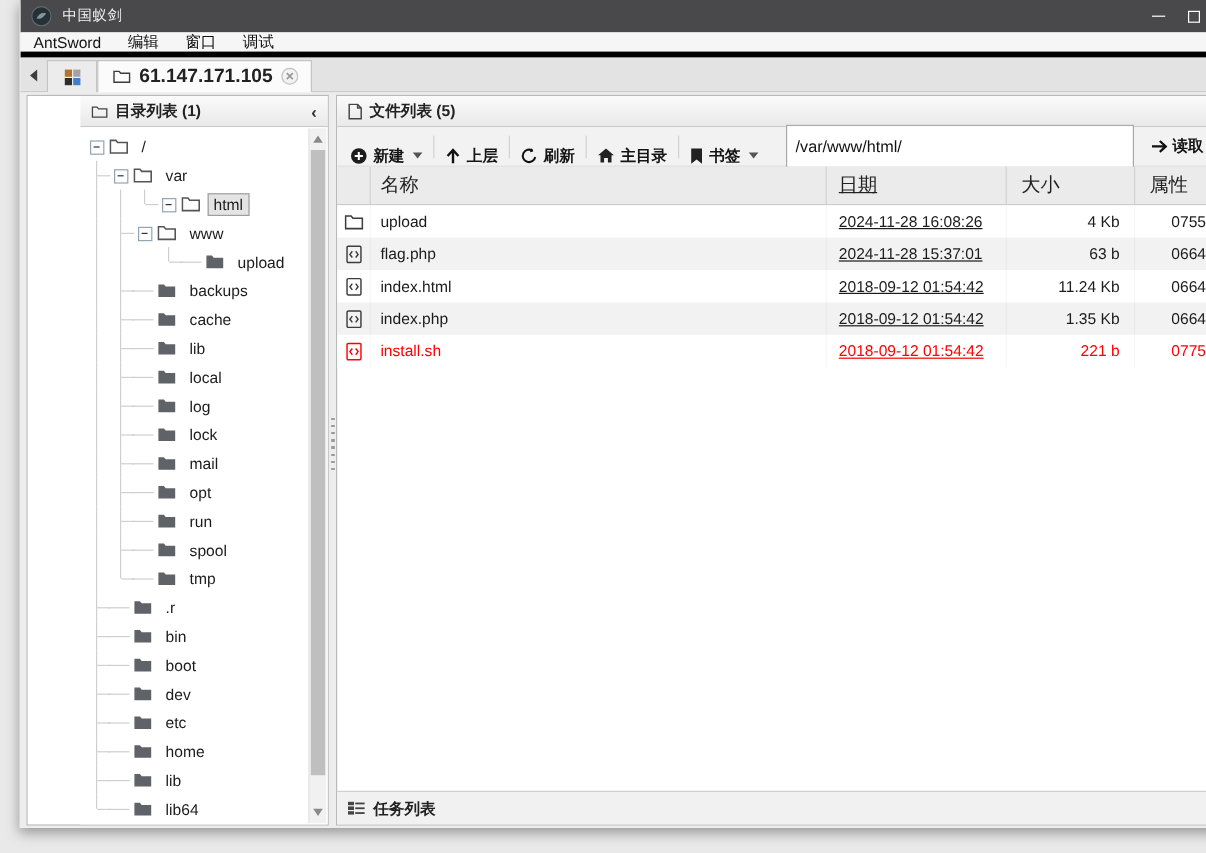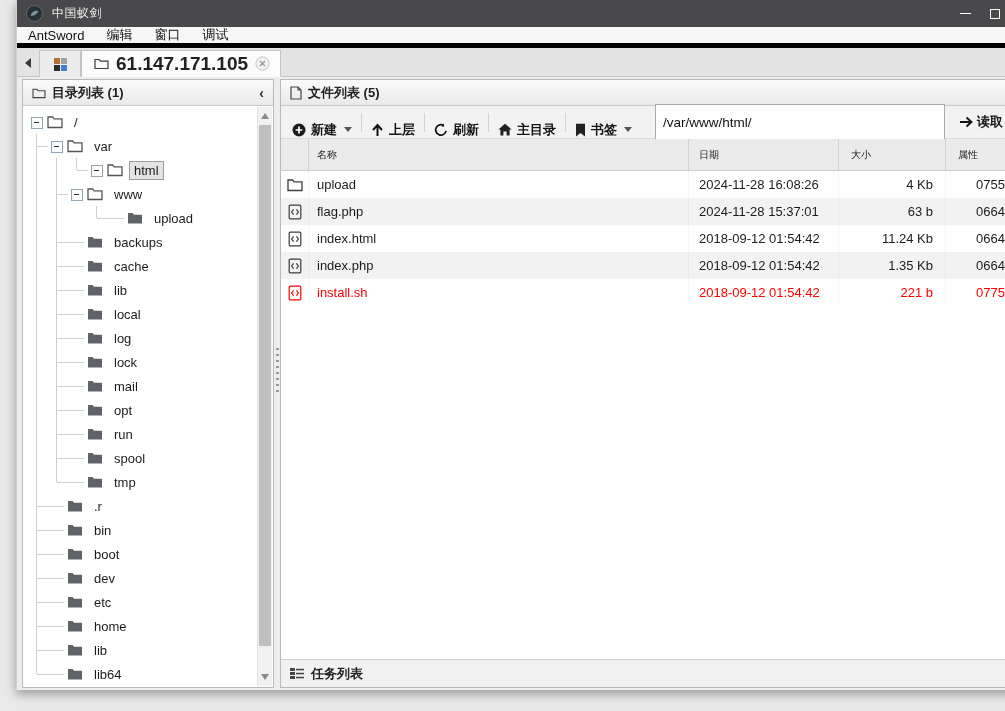--- a/index.html
+++ b/index.html
@@ -36,25 +36,25 @@
     display:flex; align-items:flex-end; }
   .tab-scroll{ width:22px; height:27px; display:flex; align-items:center; justify-content:center; }
   .tri-left{ width:0; height:0; border-top:5px solid transparent; border-bottom:5px solid transparent; border-right:6px solid #3c3c3c; }
   .grid-tab{ width:42px; height:27px; background:#ececec; border:1px solid #c5c5c5; border-bottom:none;
     display:flex; align-items:center; justify-content:center; margin-bottom:-1px; }
   .grid-icon{ display:grid; grid-template-columns:6px 6px; grid-template-rows:6px 6px; gap:1px; }
   .grid-icon i{ display:block; }
   .gi-1{ background:#b5722e; } .gi-2{ background:#a3a3a3; } .gi-3{ background:#2d2d2d; } .gi-4{ background:#3f7fd0; }
   .tab{ height:27px; background:#fbfbfb; border:1px solid #c3c3c3; border-bottom:1px solid #fbfbfb;
     display:flex; align-items:center; gap:7px; padding:0 10px 0 12px; margin-bottom:-1px; position:relative; }
-  .tab-label{ font-weight:bold; font-size:19px; color:#222; }
+  .tab-label{ font-weight:bold; font-size:16px; color:#222; }
   
   .content{ flex:1 1 auto; background:#ededed; display:flex; padding:2px 2px 2px 5px; min-height:0; }
   .panel{ background:#fff; border:1px solid #b9b9b9; display:flex; flex-direction:column; min-height:0; }
-  .dir-panel{ flex:0 0 252px; width:252px; }
+  .dir-panel{ flex:0 0 252px; width:252px;padding-left:44px; }
   .file-panel{ flex:1 1 auto; }
   .splitter{ flex:0 0 6px; position:relative; }
   .splitter::after{ content:""; position:absolute; left:2px; top:269px; width:3px; height:44px;
     background:repeating-linear-gradient(to bottom,#9a9a9a 0 2px,transparent 2px 6px); }
   .panel-header{ flex:0 0 26px; height:26px; background:linear-gradient(#fbfbfb,#e9e9e9);
     border-bottom:1px solid #c9c9c9; display:flex; align-items:center; gap:6px; padding:0 9px; }
   .panel-title{ font-weight:bold; font-size:13px; color:#222; }
   .collapse-btn{ margin-left:auto; color:#333; font-size:14px; font-weight:bold; line-height:1; }
   
   .tree{ flex:1 1 auto; position:relative; overflow:hidden; padding:4px 18px 0 4px; background:#fff; }
@@ -83,25 +83,25 @@
   .toolbar{ flex:0 0 33px; height:33px; background:#f2f2f2; border-bottom:1px solid #dcdcdc;
     display:flex; align-items:center; padding:0 2px; }
   .tb-btn{ display:flex; align-items:center; gap:5px; padding:0 9px; height:100%; font-size:13px; font-weight:600; color:#141414;margin-top:15px; }
   .vsep{ width:0; height:19px; border-left:1px solid #d2d2d2; }
   .caret{ width:0; height:0; border-left:4px solid transparent; border-right:4px solid transparent; border-top:5px solid #555; margin-left:2px; }
   .path-input{ flex:1 1 auto; height:36px; margin:0 10px 0 14px; border:1px solid #a9a9a9; background:#fff;
     font-family:"Liberation Sans","DejaVu Sans",sans-serif; font-size:13.5px; padding:0 7px; color:#111; }
   .read-btn{ display:flex; align-items:center; gap:4px; font-size:13px; font-weight:700; color:#141414; margin-right:8px; padding:0 4px; }
   
   .thead{ flex:0 0 32px; height:32px; background:#ebebeb; border-bottom:1px solid #cbcbcb; display:flex; align-items:stretch; }
-  .thead > div{ display:flex; align-items:center; border-right:1px solid #d2d2d2; font-size:10px; color:#222; }
+  .thead > div{ display:flex; align-items:center; border-right:1px solid #d2d2d2; font-size:16px; color:#222; }
   .thead > div:last-child{ border-right:none; }
   .c-icon{ flex:0 0 28px; justify-content:center; }
   .c-name{ flex:1 1 auto; padding-left:8px; min-width:0; }
-  .c-date{ flex:0 0 150px; padding-left:10px; }
+  .c-date{ flex:0 0 150px; padding-left:10px;text-decoration:underline; }
   .c-size{ flex:0 0 107px; padding-left:12px; }
   .c-perm{ flex:0 0 71px; padding-left:12px; }
   .tbody{ flex:1 1 auto; overflow:hidden; }
   .frow{ display:flex; height:27px; align-items:center; background:#fff; }
   .frow.alt{ background:#f2f2f2; }
   .frow > div{ display:flex; align-items:center; height:100%; border-right:1px solid rgba(0,0,0,.035); font-size:13px; color:#1c1c1c; }
   .frow > div:last-child{ border-right:none;text-align:right; }
   .frow .c-icon{ justify-content:center; }
   .frow .c-size{ justify-content:flex-end; padding:0 12px 0 0; }
   .frow .c-perm{ justify-content:flex-end; padding:0 12px 0 0; }

